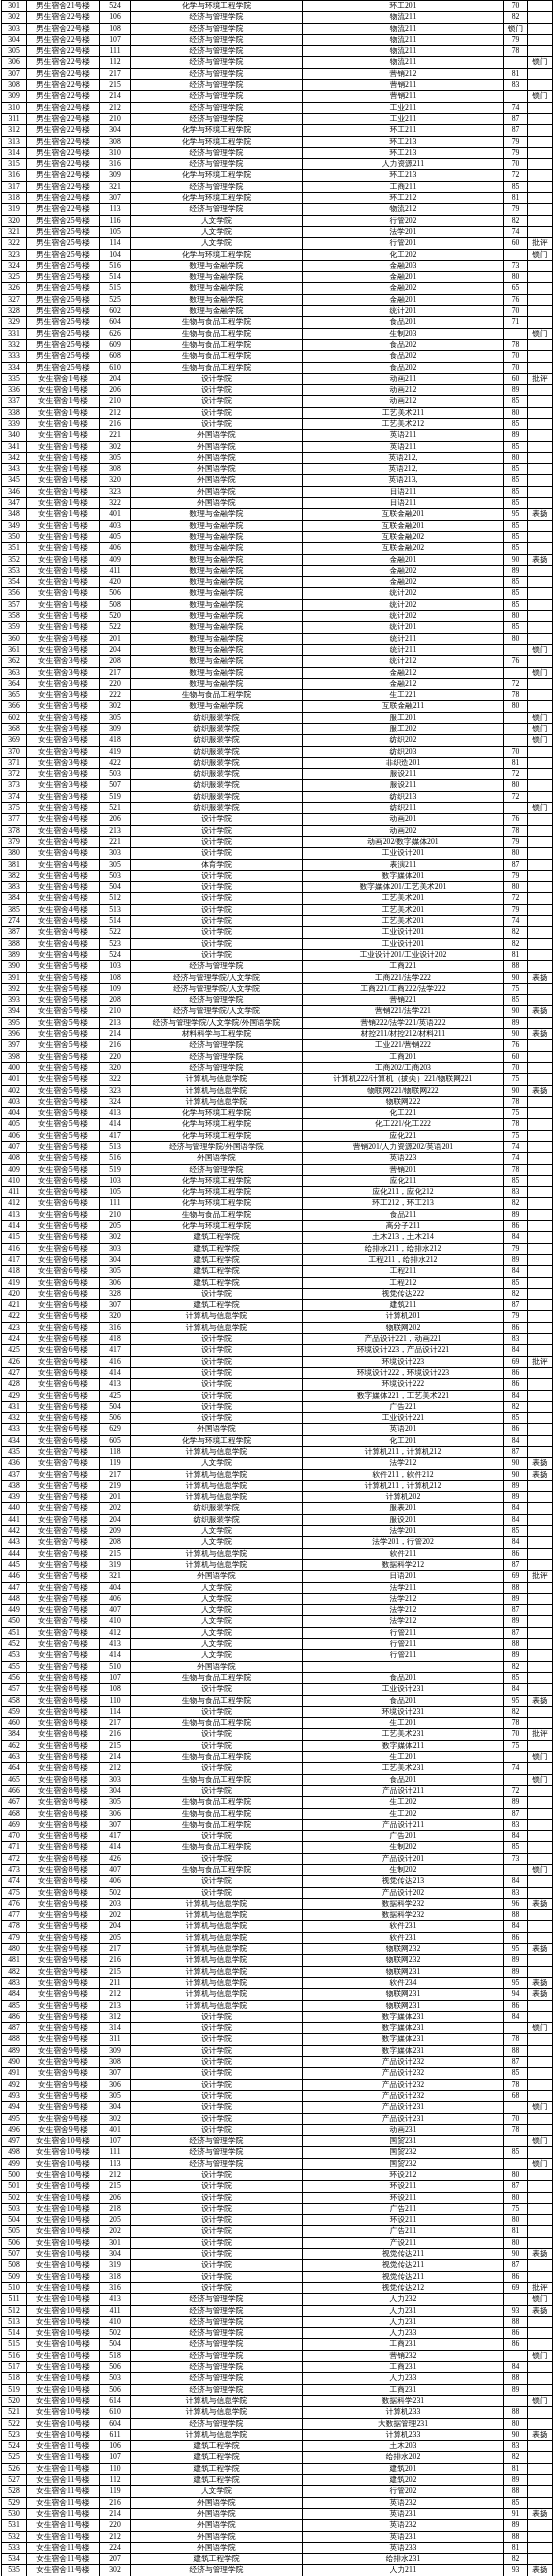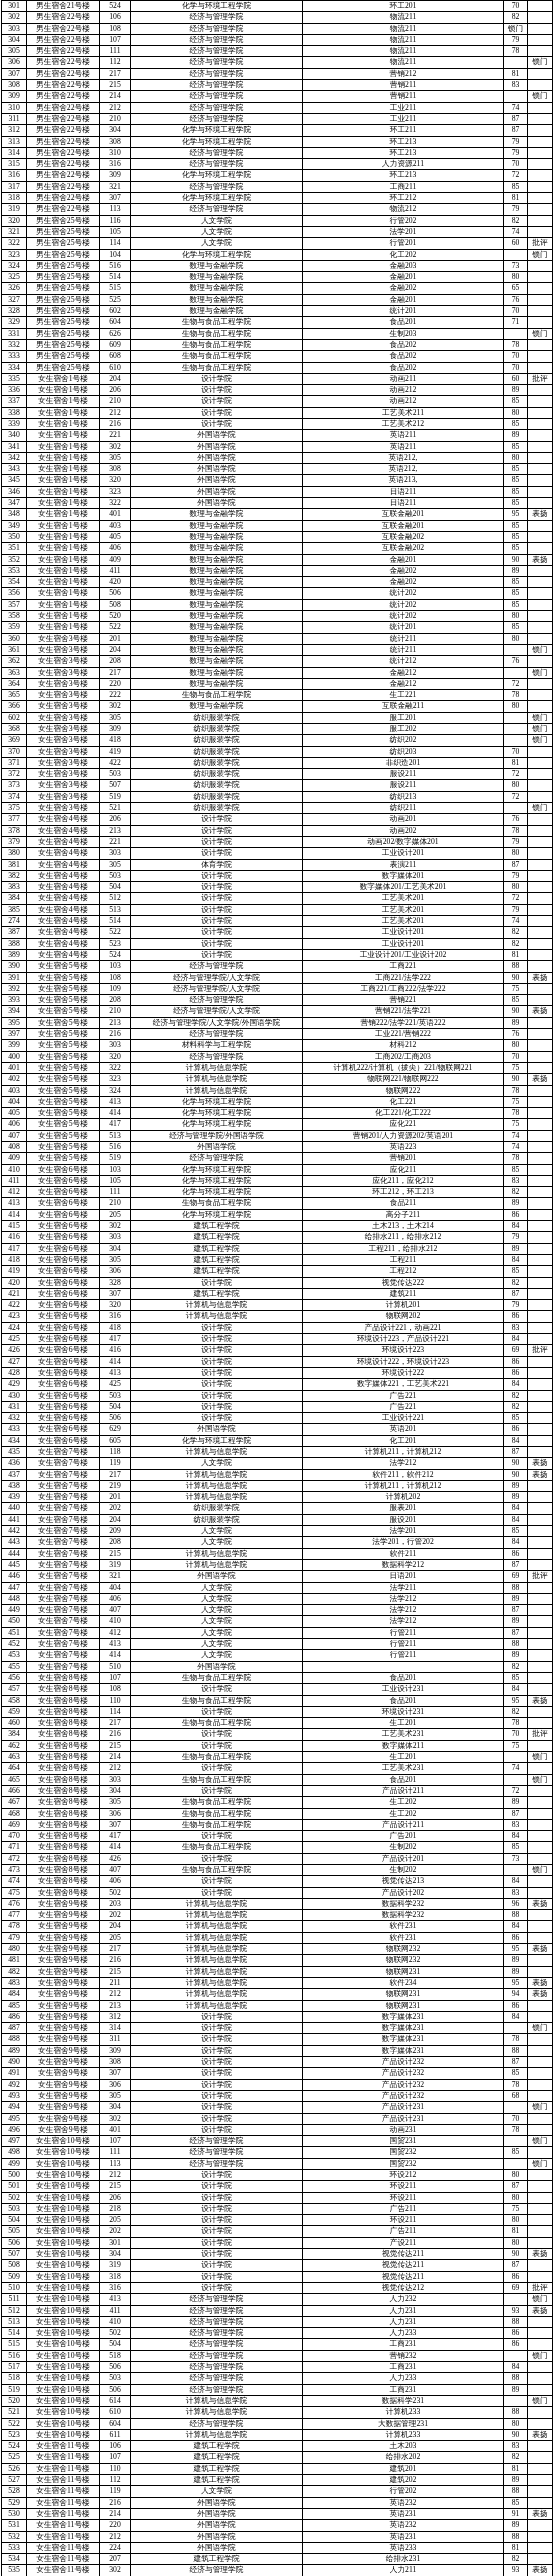--- a/index.html
+++ b/index.html
@@ -840,35 +840,44 @@
         <tr>
           <td>395</td>
           <td>女生宿舍5号楼</td>
           <td>213</td>
           <td>经济与管理学院/人文学院/外国语学院</td>
           <td>营销222/法学221/英语222</td>
           <td>89</td>
           <td></td>
         </tr>
         <tr>
+          <td>396</td>
+          <td>女生宿舍5号楼</td>
+          <td>214</td>
+          <td>材料科学与工程学院</td>
+          <td>材控211/材控212/材料211</td>
+          <td>90</td>
+          <td>表扬</td>
+        </tr>
+        <tr>
           <td>397</td>
           <td>女生宿舍5号楼</td>
           <td>216</td>
           <td>经济与管理学院</td>
           <td>工业221/营销222</td>
           <td>76</td>
           <td></td>
         </tr>
         <tr>
-          <td>399</td>
+          <td>398</td>
           <td>女生宿舍5号楼</td>
-          <td>303</td>
-          <td>材料科学与工程学院</td>
-          <td>材科212</td>
-          <td>80</td>
+          <td>220</td>
+          <td>经济与管理学院</td>
+          <td>工商201</td>
+          <td>60</td>
           <td></td>
         </tr>
         <tr>
           <td>400</td>
           <td>女生宿舍5号楼</td>
           <td>320</td>
           <td>经济与管理学院</td>
           <td>工商202/工商203</td>
           <td>70</td>
           <td></td>
@@ -1125,29 +1134,20 @@
           <td>86</td>
           <td></td>
         </tr>
         <tr>
           <td>429</td>
           <td>女生宿舍6号楼</td>
           <td>425</td>
           <td>设计学院</td>
           <td>数字媒体221，工艺美术221</td>
           <td>84</td>
-          <td></td>
-        </tr>
-        <tr>
-          <td>430</td>
-          <td>女生宿舍6号楼</td>
-          <td>503</td>
-          <td>设计学院</td>
-          <td>广告221</td>
-          <td>82</td>
           <td></td>
         </tr>
         <tr>
           <td>431</td>
           <td>女生宿舍6号楼</td>
           <td>504</td>
           <td>设计学院</td>
           <td>广告221</td>
           <td>82</td>
           <td></td>

